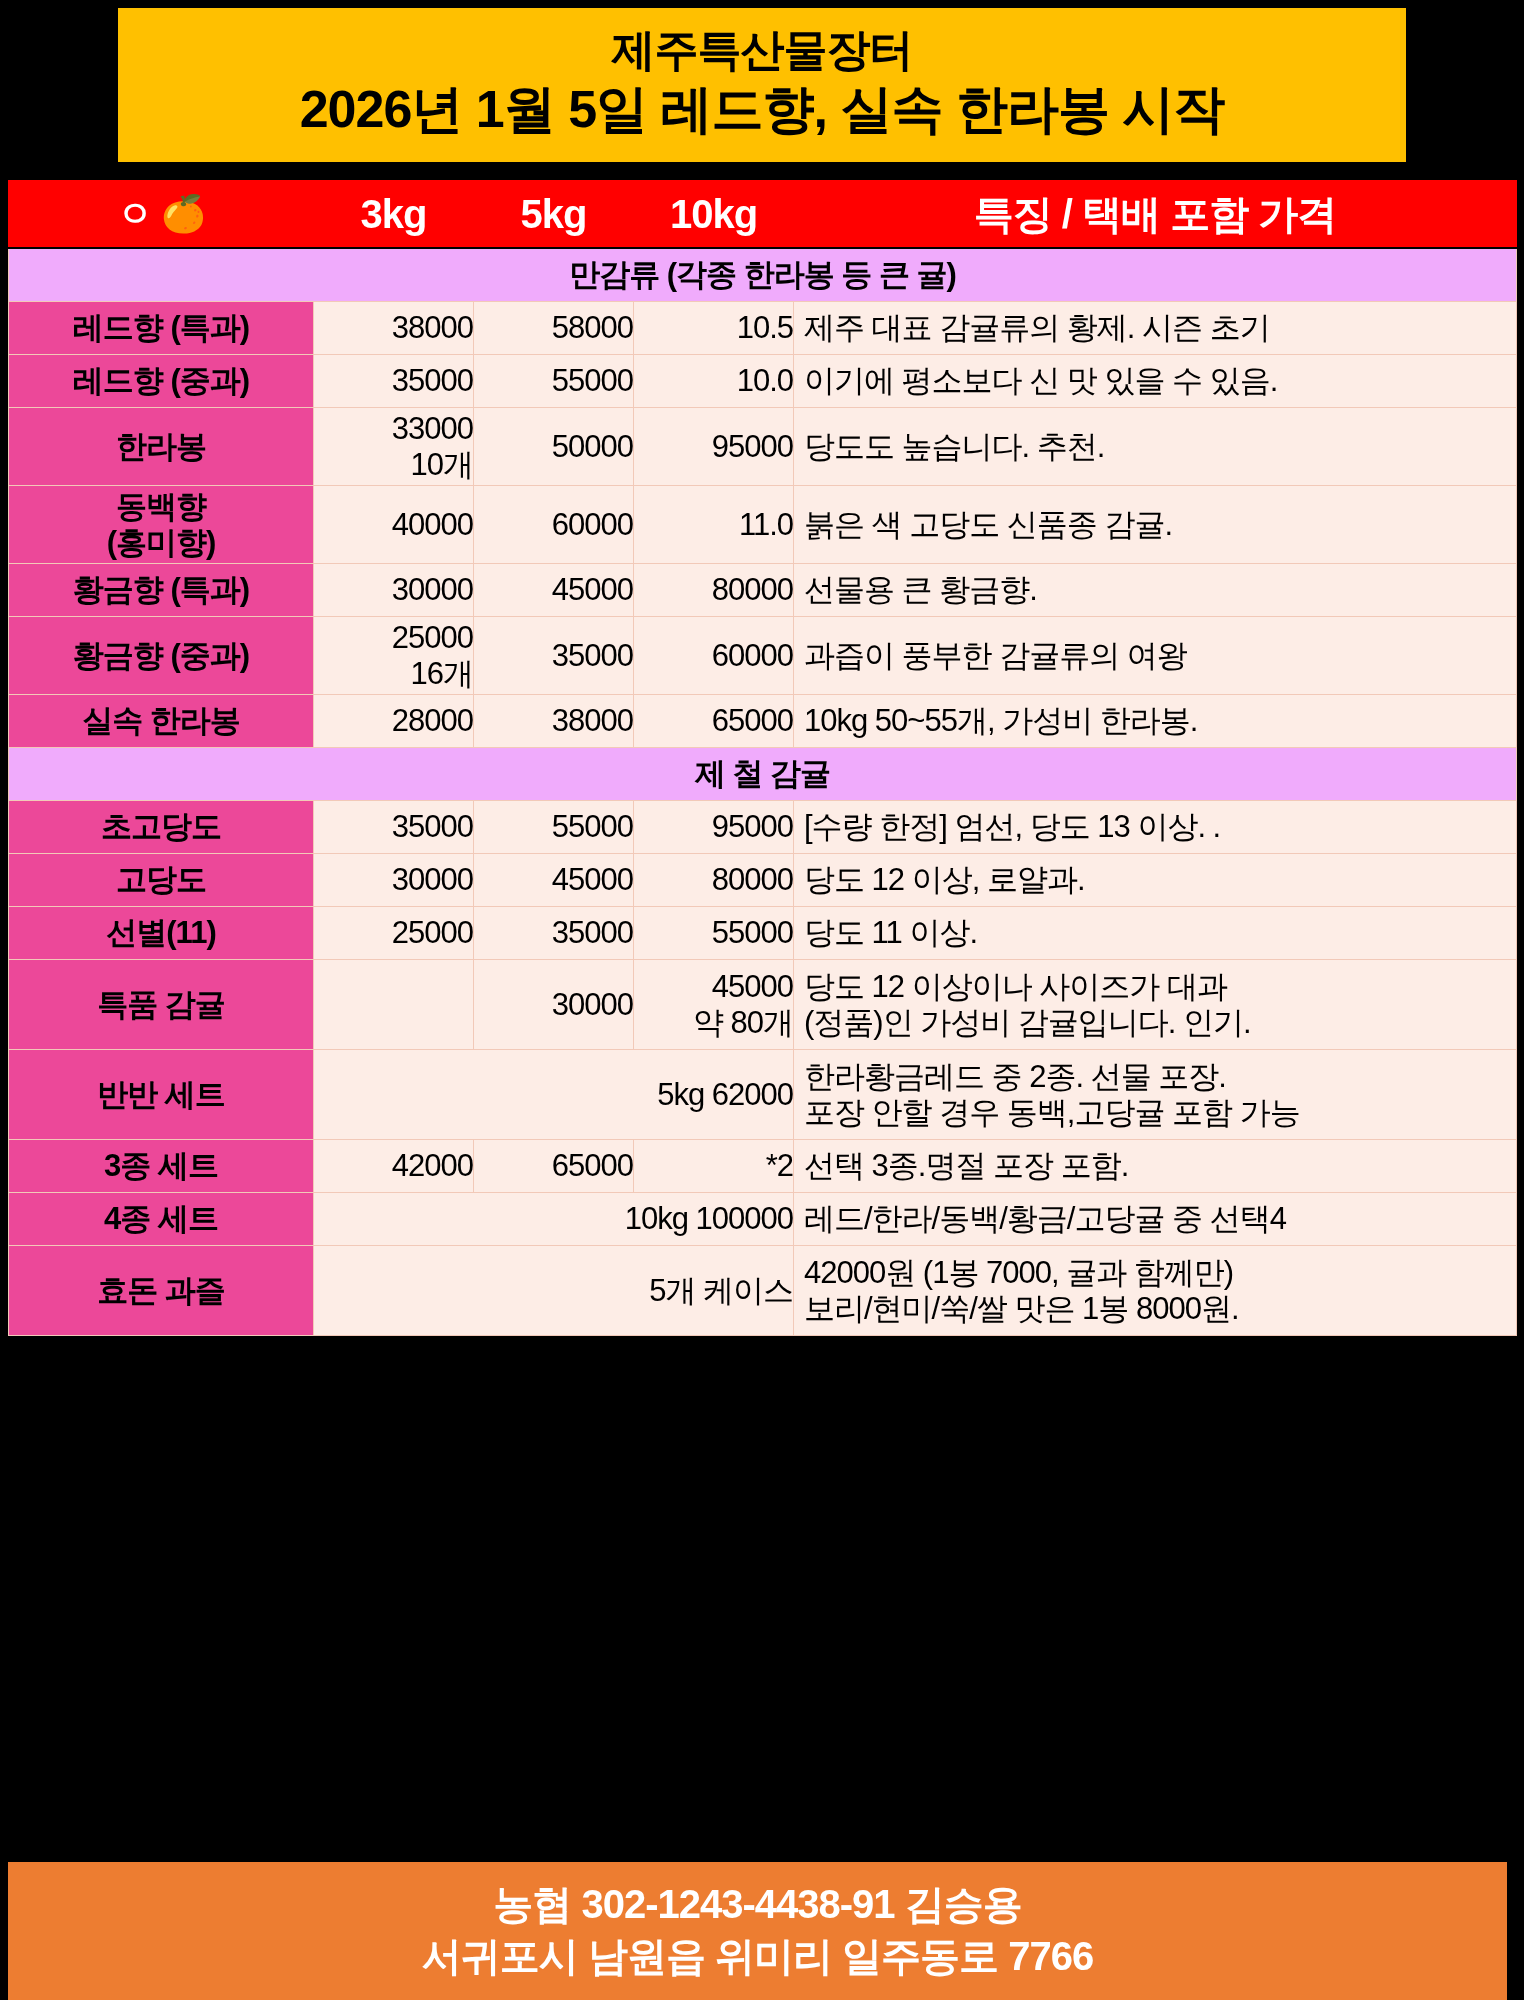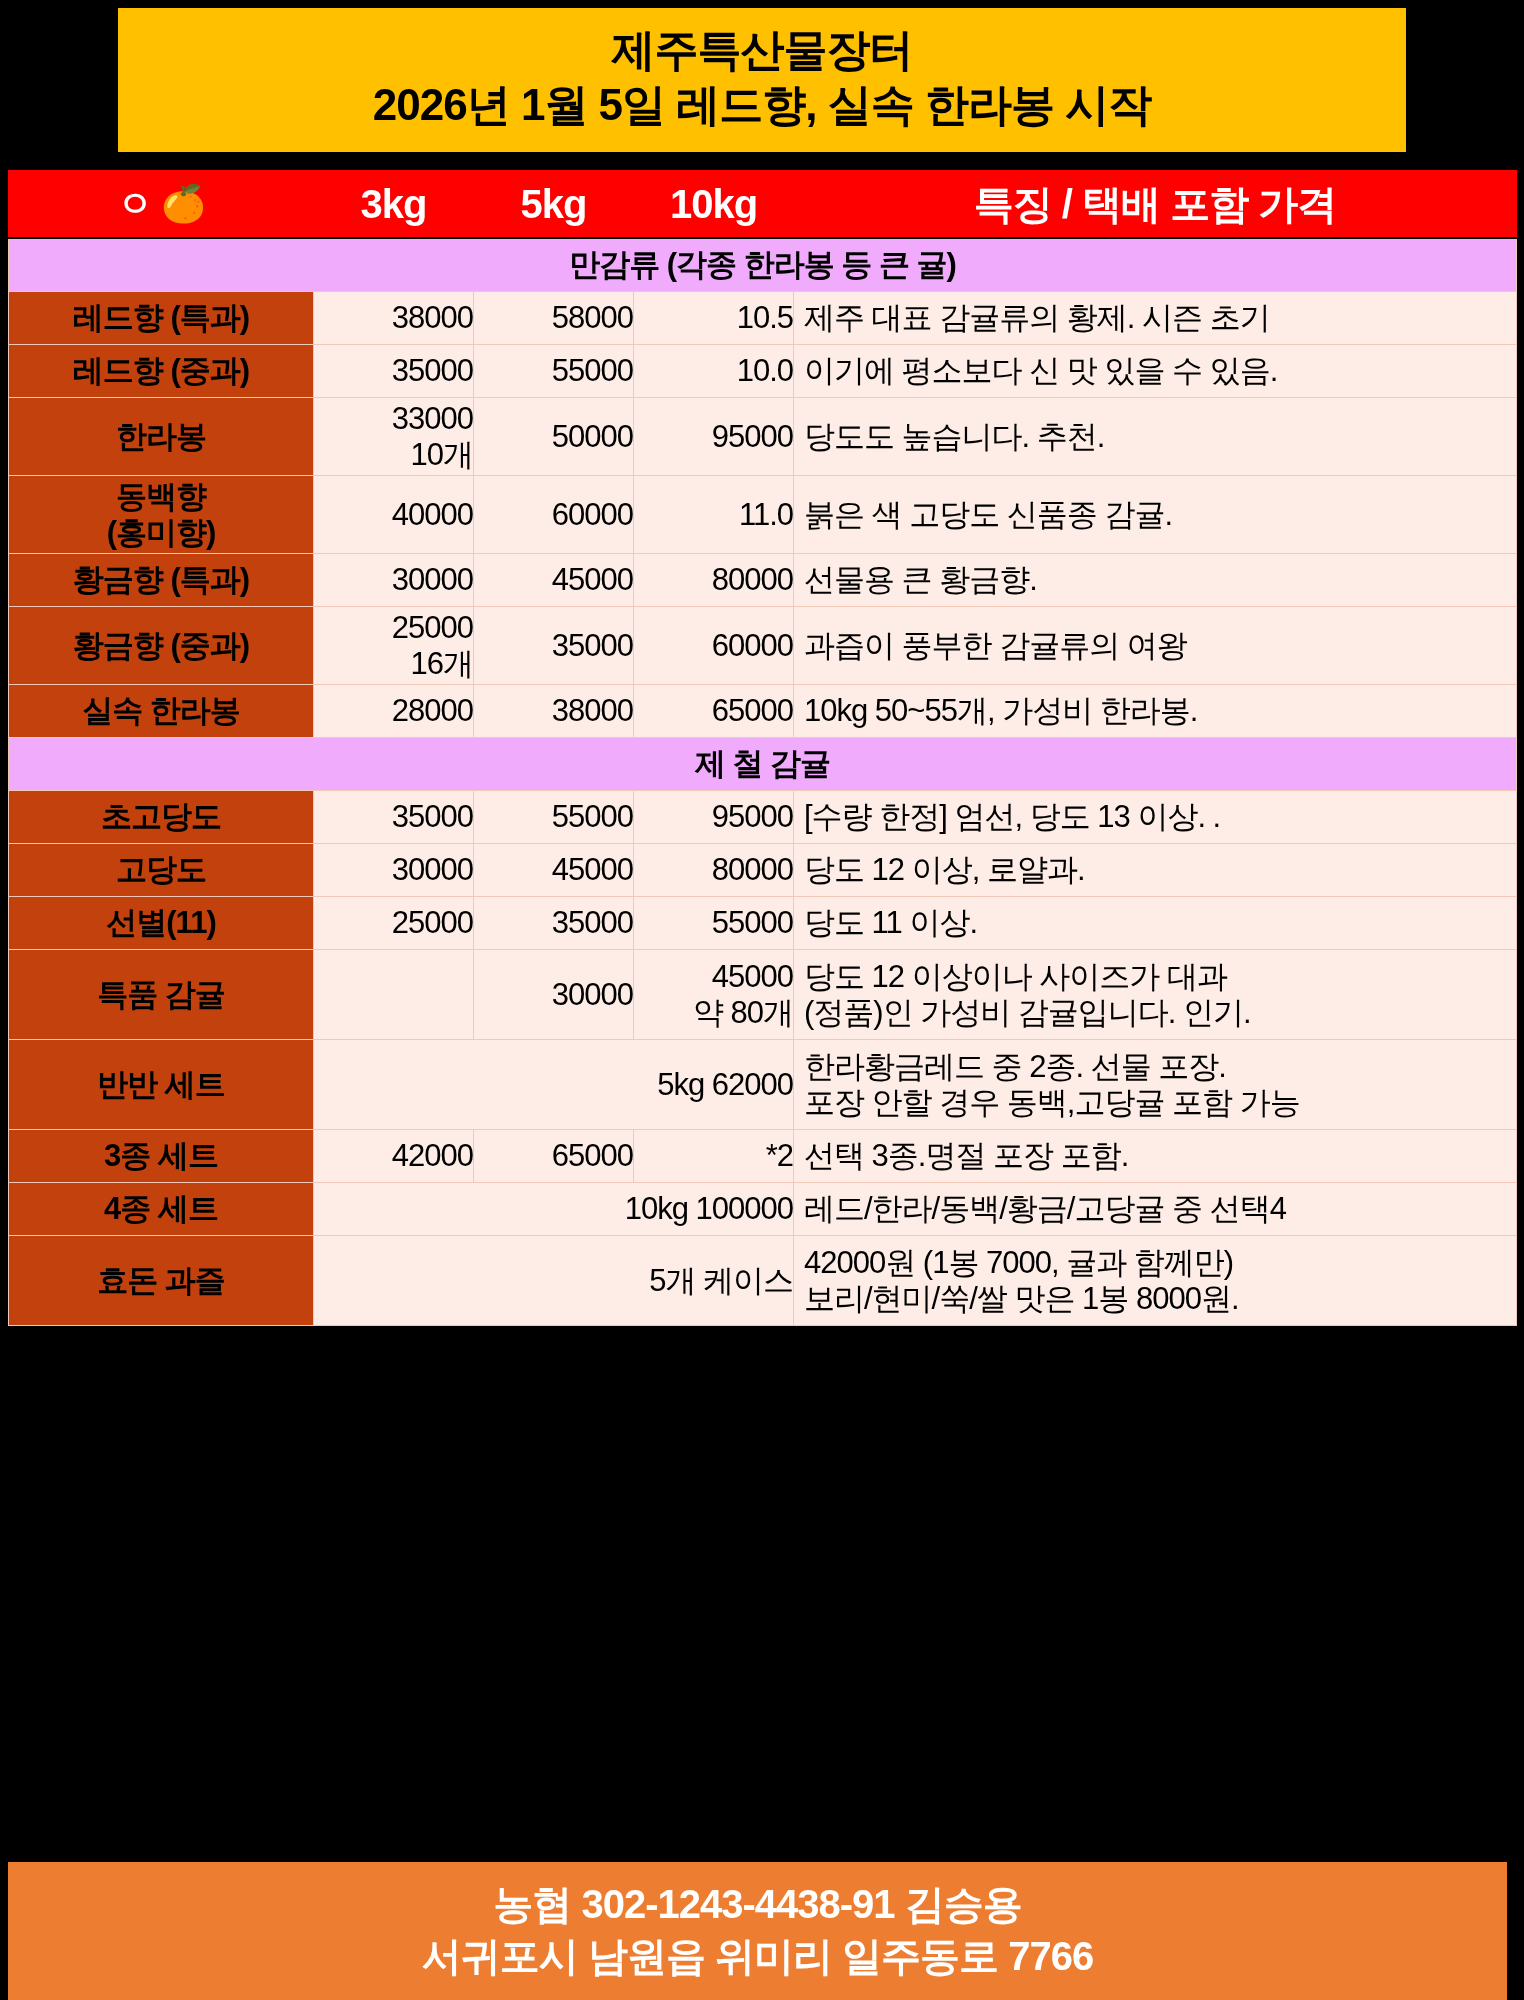--- a/index.html
+++ b/index.html
@@ -30,21 +30,21 @@
     box-sizing: border-box;
   }
   .header-title {
     font-size: 44px;
     font-weight: bold;
     color: #000;
     line-height: 1.25;
     letter-spacing: -1px;
   }
   .header-sub {
-    font-size: 44px;
+    font-size: 52px;
     font-weight: bold;
     color: #000;
     line-height: 1.25;
     letter-spacing: -1px;
   }
 
   
   .table-wrap {
     margin: 18px 8px 0 8px;
     background: #FDEDE6;
@@ -97,21 +97,21 @@
   tr.data-row td {
     background: #FDEDE6;
     font-size: 31px;
     color: #000;
     height: 52px;
     letter-spacing: -1px;
   }
   tr.data-row td.name {
     text-align: center;
     font-weight: bold;
-    background: #c2410c;
+    background: #ec4899;
   }
   tr.data-row td.num {
     text-align: right;
     font-weight: normal;
   }
   tr.data-row td.desc {
     text-align: left;
     padding-left: 10px;
   }
   .two-line {

